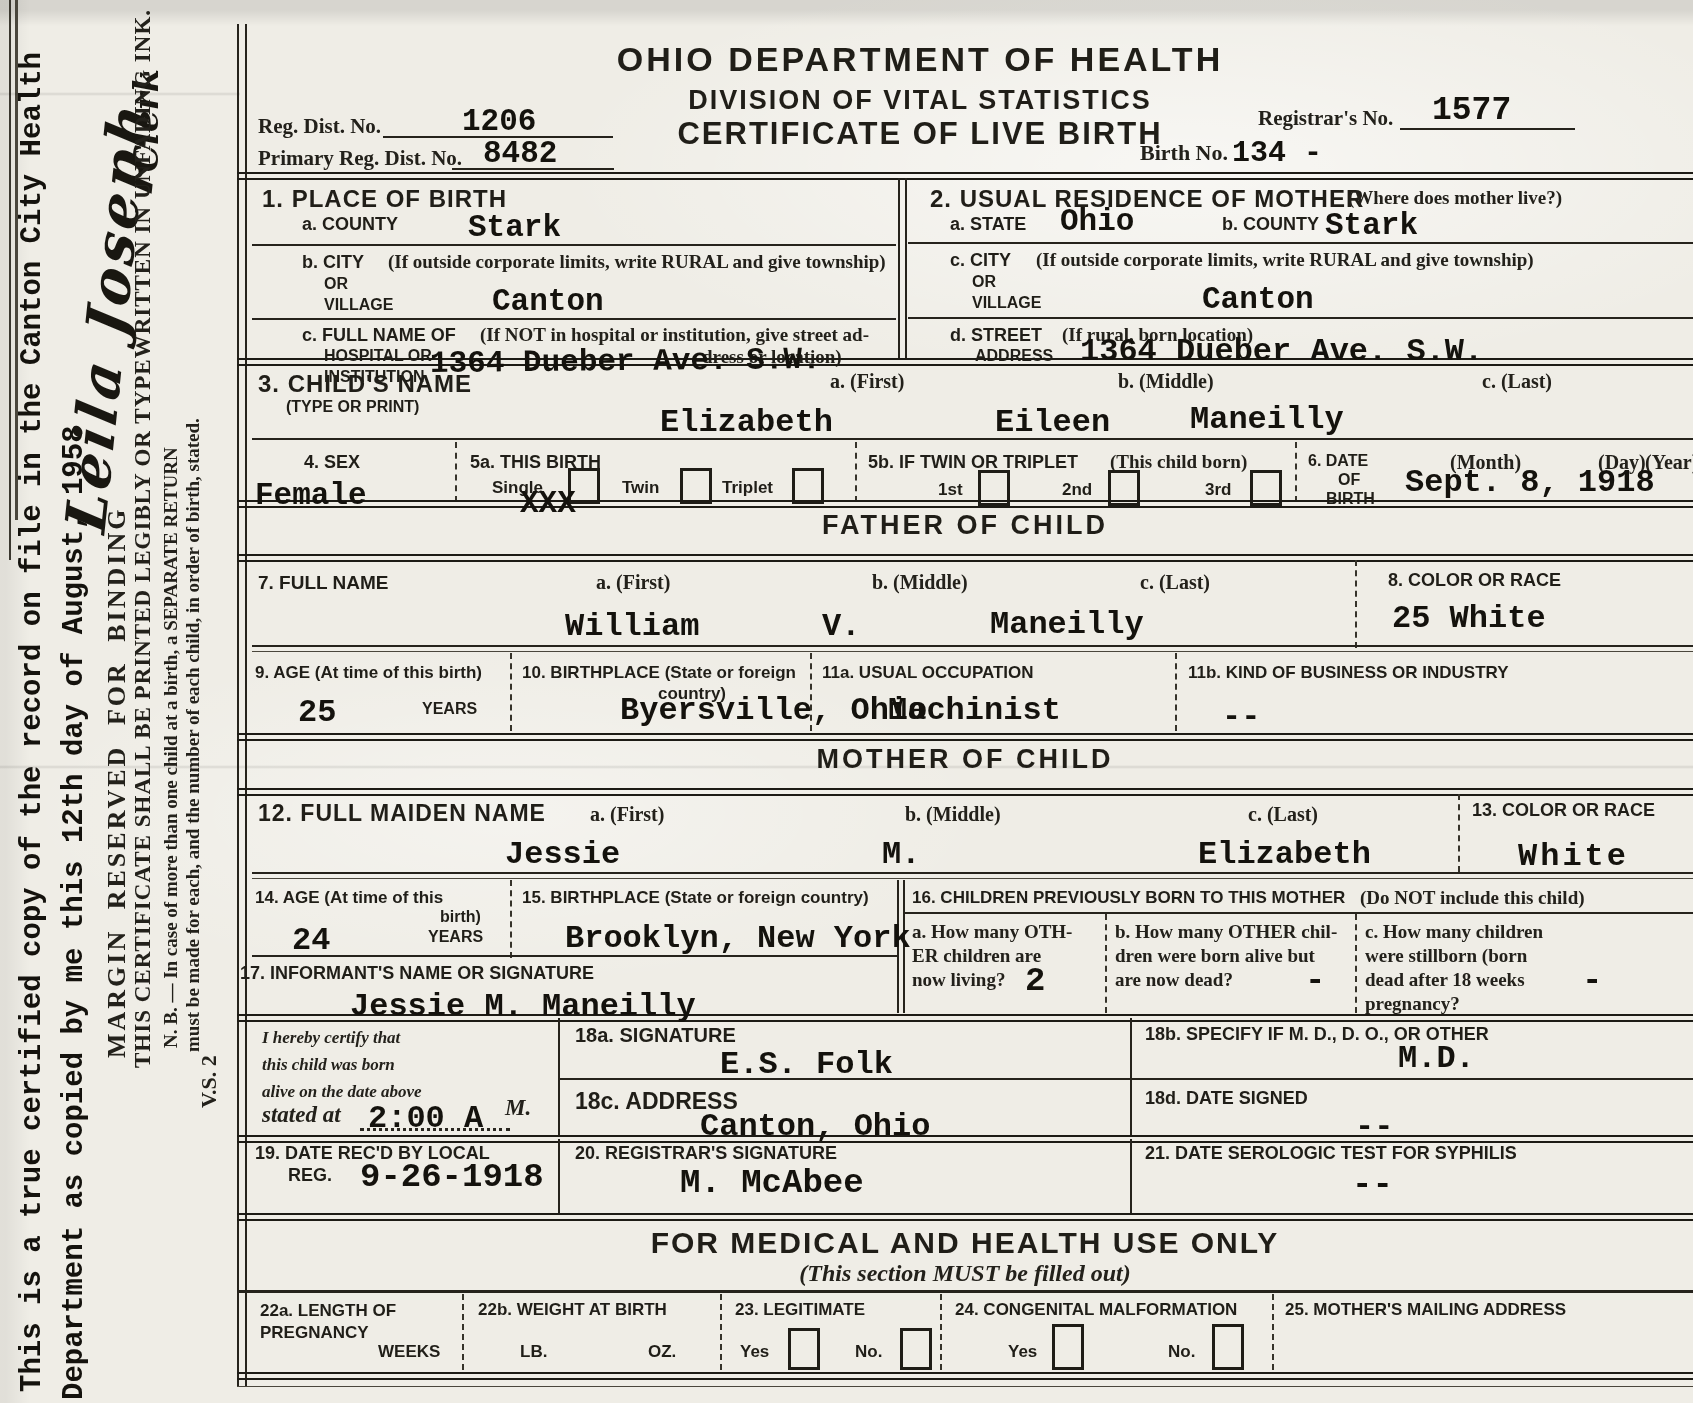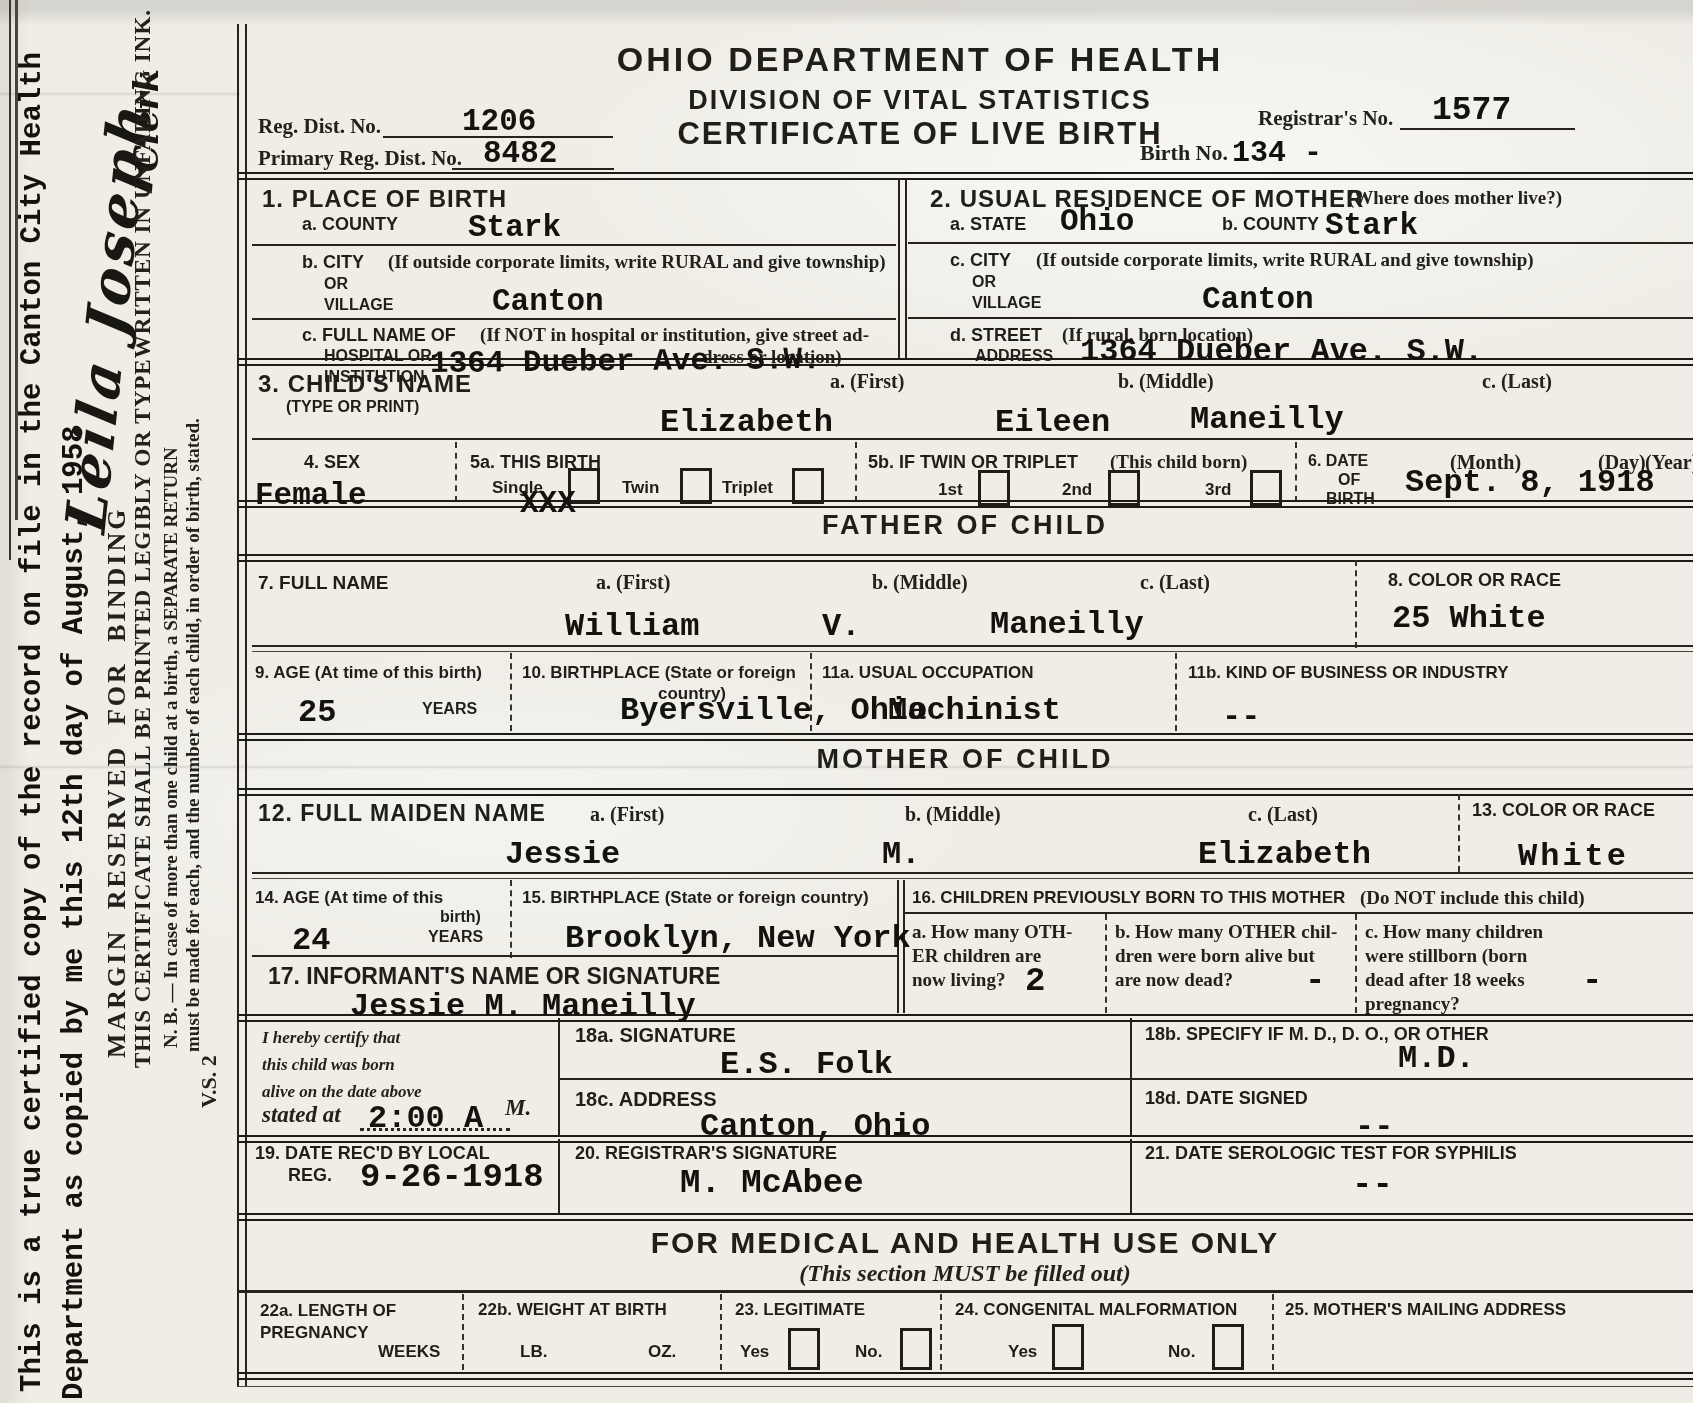--- a/index.html
+++ b/index.html
@@ -222,39 +222,39 @@
   <div class="type" style="left:1305px;top:962px;font-size:34px;">-</div>
   <div class="note pre" style="left:1365px;top:920px;font-size:19px;line-height:24px;">c. How many children
 were stillborn (born
 dead after 18 weeks
 pregnancy?</div>
   <div class="type" style="left:1582px;top:962px;font-size:34px;">-</div>
   <div class="type" style="left:292px;top:922px;font-size:32px;">24</div>
   <div class="type" style="left:565px;top:920px;font-size:32px;">Brooklyn, New York</div>
   <div class="rule" style="left:252px;top:955px;width:645px;"></div>
 
-  <div class="lbl" style="left:268px;top:963px;font-size:23px;">17. INFORMANT'S NAME OR SIGNATURE</div>
+  <div class="lbl" style="left:240px;top:963px;font-size:18px;">17. INFORMANT'S NAME OR SIGNATURE</div>
   <div class="type" style="left:350px;top:988px;font-size:32px;z-index:3;">Jessie M. Maneilly</div>
   <div class="drule" style="left:237px;top:1014px;width:1456px;"></div>
 
   <div class="vsolid" style="left:558px;top:1018px;height:117px;"></div>
   <div class="vsolid" style="left:1130px;top:1018px;height:117px;"></div>
   <div class="ital pre" style="left:262px;top:1024px;font-size:17px;line-height:27px;">I hereby certify that
 this child was born
 alive on the date above</div>
   <div class="ital" style="left:262px;top:1102px;font-size:23px;">stated at</div>
   <div class="type" style="left:368px;top:1100px;font-size:32px;z-index:3;">2:00 A</div>
   <div class="dots" style="left:360px;top:1128px;width:150px;"></div>
   <div class="ital" style="left:505px;top:1095px;font-size:23px;">M.</div>
   <div class="lbl" style="left:575px;top:1024px;font-size:20px;">18a. SIGNATURE</div>
   <div class="type" style="left:720px;top:1046px;font-size:32px;">E.S. Folk</div>
   <div class="lbl" style="left:1145px;top:1024px;font-size:18px;">18b. SPECIFY IF M. D., D. O., OR OTHER</div>
   <div class="type" style="left:1398px;top:1040px;font-size:32px;">M.D.</div>
   <div class="rule" style="left:558px;top:1078px;width:1135px;"></div>
-  <div class="lbl" style="left:575px;top:1088px;font-size:20px;">18c. ADDRESS</div>
+  <div class="lbl" style="left:575px;top:1088px;font-size:23px;">18c. ADDRESS</div>
   <div class="type" style="left:700px;top:1108px;font-size:32px;">Canton, Ohio</div>
   <div class="lbl" style="left:1145px;top:1088px;font-size:18px;">18d. DATE SIGNED</div>
   <div class="type" style="left:1355px;top:1108px;font-size:32px;">--</div>
   <div class="drule" style="left:237px;top:1135px;width:1456px;"></div>
 
   <div class="vsolid" style="left:558px;top:1139px;height:74px;"></div>
   <div class="vsolid" style="left:1130px;top:1139px;height:74px;"></div>
   <div class="lbl" style="left:255px;top:1143px;font-size:18px;">19. DATE REC'D BY LOCAL</div>
   <div class="lbl" style="left:288px;top:1165px;font-size:18px;">REG.</div>
   <div class="type" style="left:360px;top:1158px;font-size:34px;">9-26-1918</div>

